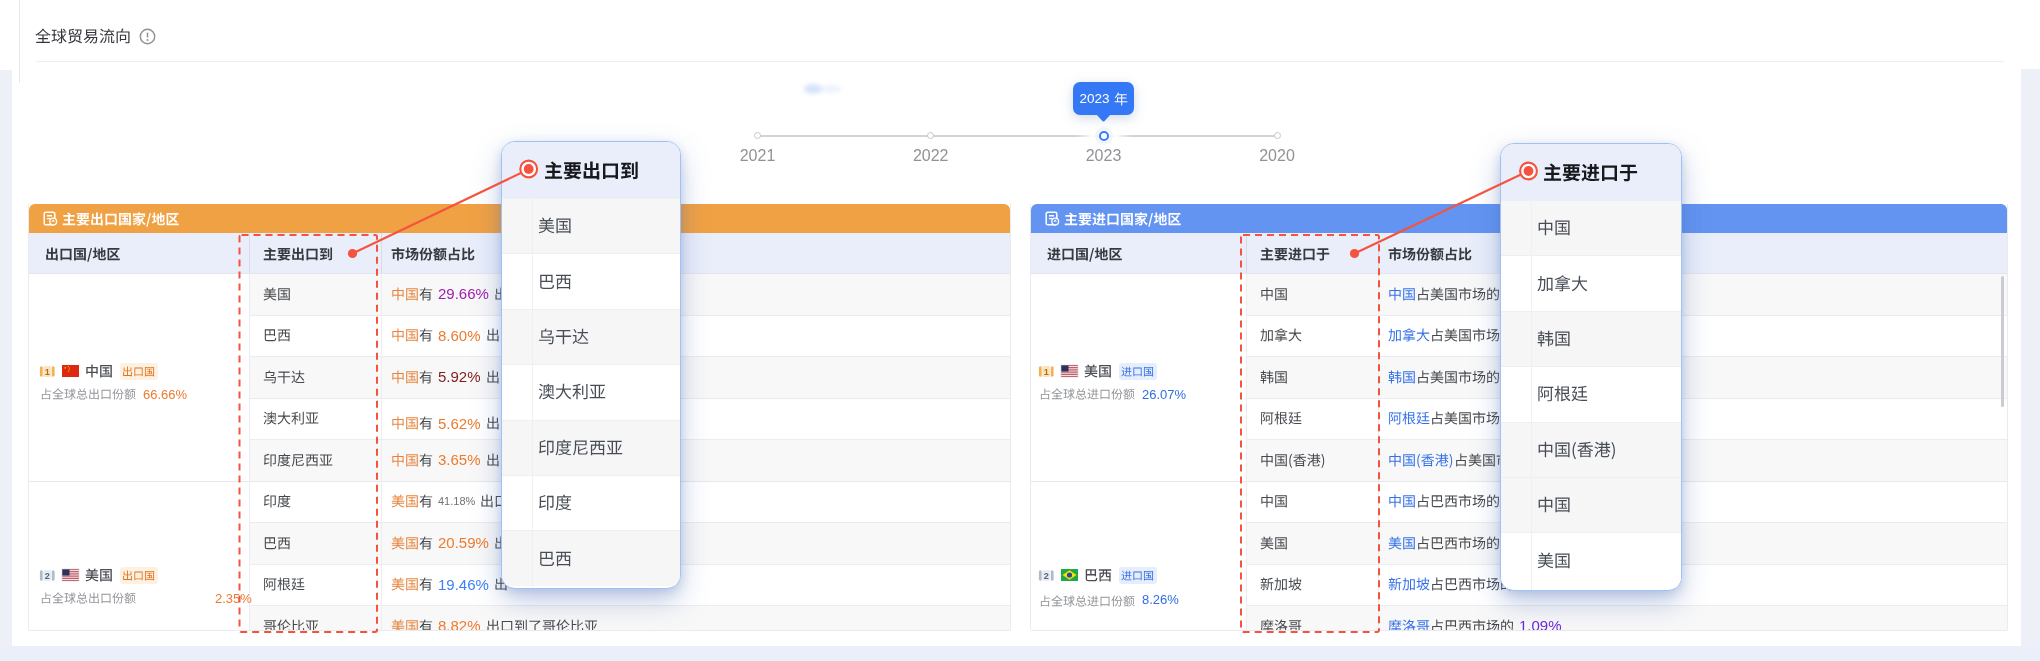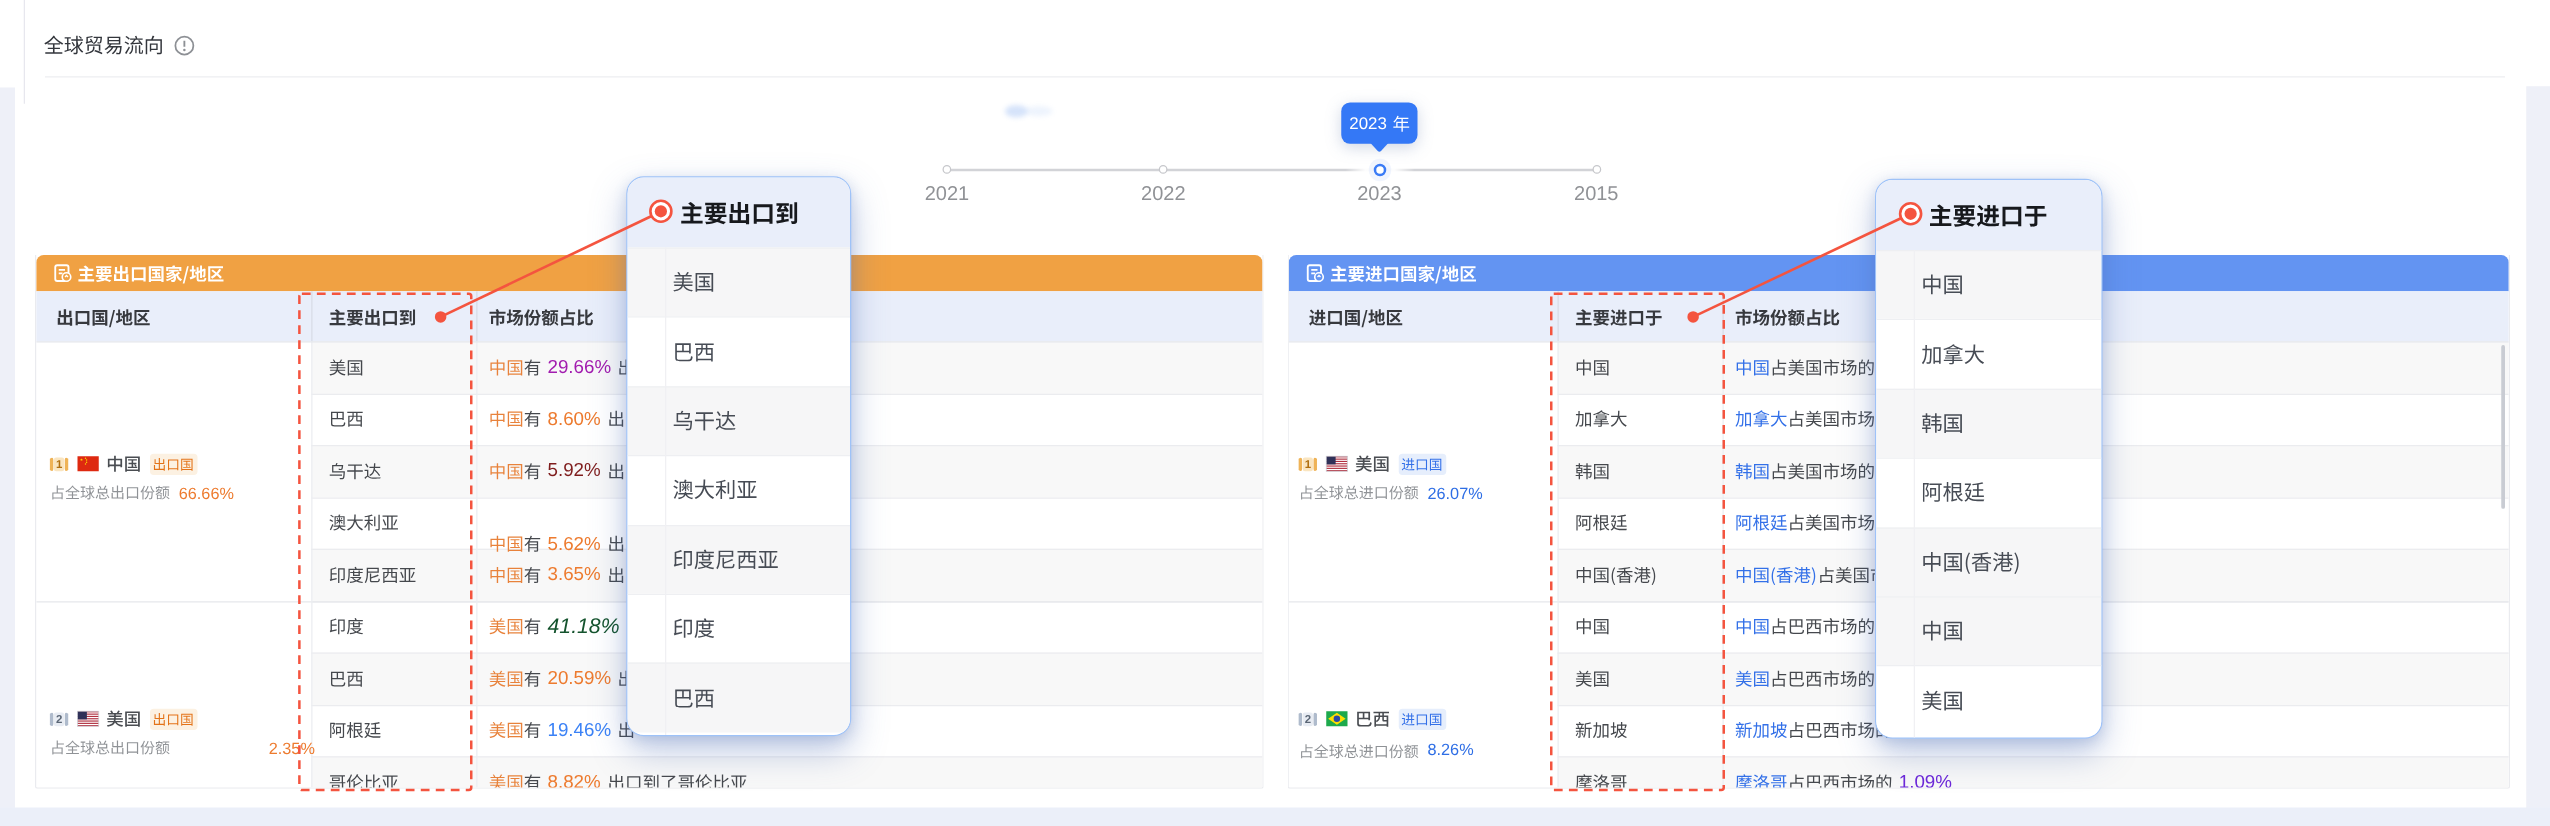--- a/index.html
+++ b/index.html
@@ -108,21 +108,21 @@
     </svg>
 <div style="position:absolute;left:757px;top:134.5px;width:521px;height:2px;background:#D2D3D7;border-radius:1px;"></div>
 <div style="position:absolute;left:754.0px;top:132px;width:7px;height:7px;background:#fff;border:1.4px solid #C6C7CB;border-radius:50%;box-sizing:border-box;"></div>
 <div style="position:absolute;left:927.2px;top:132px;width:7px;height:7px;background:#fff;border:1.4px solid #C6C7CB;border-radius:50%;box-sizing:border-box;"></div>
 <div style="position:absolute;left:1273.5px;top:132px;width:7px;height:7px;background:#fff;border:1.4px solid #C6C7CB;border-radius:50%;box-sizing:border-box;"></div>
 <div style="position:absolute;left:1075.5px;top:122px;width:56px;height:28px;background:radial-gradient(ellipse at center,rgba(255,255,255,0.95) 30%,rgba(255,255,255,0) 70%);"></div>
 <div style="position:absolute;left:1098.5px;top:131px;width:10px;height:10px;background:#fff;border:2px solid #3A7BF6;border-radius:50%;box-sizing:border-box;box-shadow:0 0 0 4px rgba(120,160,246,0.10);"></div>
 <div style="position:absolute;left:727.5px;top:147px;width:60px;height:20px;color:#909296;font-size:16px;text-align:center;">2021</div>
 <div style="position:absolute;left:900.7px;top:147px;width:60px;height:20px;color:#909296;font-size:16px;text-align:center;">2022</div>
 <div style="position:absolute;left:1073.5px;top:147px;width:60px;height:20px;color:#909296;font-size:16px;text-align:center;">2023</div>
-<div style="position:absolute;left:1247.0px;top:147px;width:60px;height:20px;color:#909296;font-size:16px;text-align:center;">2015</div>
+<div style="position:absolute;left:1247.0px;top:147px;width:60px;height:20px;color:#909296;font-size:16px;text-align:center;">2020</div>
 <div style="position:absolute;left:1073px;top:82px;width:61px;height:33px;background:#3478F6;border-radius:7px;box-shadow:0 3px 12px rgba(120,140,180,0.35);display:flex;align-items:center;justify-content:center;color:#fff;font-size:13.5px;">
       <span style="margin-right:4px;">2023</span>
       <svg class="g" viewBox="0 0 1000 1000" style="width:14.0px;height:14px;color:#fff;">
         <use href="#r5E74" x="0"></use>
       </svg>
     </div>
 <svg style="position:absolute;left:1096px;top:114px;" width="15" height="8" viewBox="0 0 15 8">
       <path d="M0 0 H15 L8.8 6.8 Q7.5 8 6.2 6.8 Z" fill="#3478F6"></path>
     </svg>
 <div style="position:absolute;left:804px;top:84px;width:18px;height:10px;background:#7FA9F0;opacity:.32;border-radius:50%;filter:blur(2px);"></div>
@@ -309,21 +309,21 @@
         <svg class="g" viewBox="0 0 7000 1000" style="width:98.0px;height:14px;color:#45484D;">
           <use href="#r51FA" x="0"></use>
           <use href="#r53E3" x="1000"></use>
           <use href="#r5230" x="2000"></use>
           <use href="#r4E86" x="3000"></use>
           <use href="#r4E4C" x="4000"></use>
           <use href="#r5E72" x="5000"></use>
           <use href="#r8FBE" x="6000"></use>
         </svg>
       </div>
-      <div style="position:absolute;left:362px;top:220px;height:22px;display:flex;align-items:center;white-space:nowrap;">
+      <div style="position:absolute;left:362px;top:208px;height:22px;display:flex;align-items:center;white-space:nowrap;">
         <svg class="g" viewBox="0 0 2000 1000" style="width:28.0px;height:14px;color:#E8823B;">
           <use href="#r4E2D" x="0"></use>
           <use href="#r56FD" x="1000"></use>
         </svg>
         <svg class="g" viewBox="0 0 1000 1000" style="width:14.0px;height:14px;color:#45484D;">
           <use href="#r6709" x="0"></use>
         </svg>
         <span style="font-size:15px;color:#ED7B2F;margin:0 5px;">5.62%</span>
         <svg class="g" viewBox="0 0 8000 1000" style="width:112.0px;height:14px;color:#45484D;">
           <use href="#r51FA" x="0"></use>
@@ -358,21 +358,21 @@
         </svg>
       </div>
       <div style="position:absolute;left:362px;top:286.25px;height:22px;display:flex;align-items:center;white-space:nowrap;">
         <svg class="g" viewBox="0 0 2000 1000" style="width:28.0px;height:14px;color:#E8823B;">
           <use href="#r7F8E" x="0"></use>
           <use href="#r56FD" x="1000"></use>
         </svg>
         <svg class="g" viewBox="0 0 1000 1000" style="width:14.0px;height:14px;color:#45484D;">
           <use href="#r6709" x="0"></use>
         </svg>
-        <span style="font-size:17px;color:#14532d;margin:0 5px;font-style:italic;">41.18%</span>
+        <span style="font-size:11px;color:#737373;margin:0 5px;">41.18%</span>
         <svg class="g" viewBox="0 0 6000 1000" style="width:84.0px;height:14px;color:#45484D;">
           <use href="#r51FA" x="0"></use>
           <use href="#r53E3" x="1000"></use>
           <use href="#r5230" x="2000"></use>
           <use href="#r4E86" x="3000"></use>
           <use href="#r5370" x="4000"></use>
           <use href="#r5EA6" x="5000"></use>
         </svg>
       </div>
       <div style="position:absolute;left:362px;top:327.75px;height:22px;display:flex;align-items:center;white-space:nowrap;">

